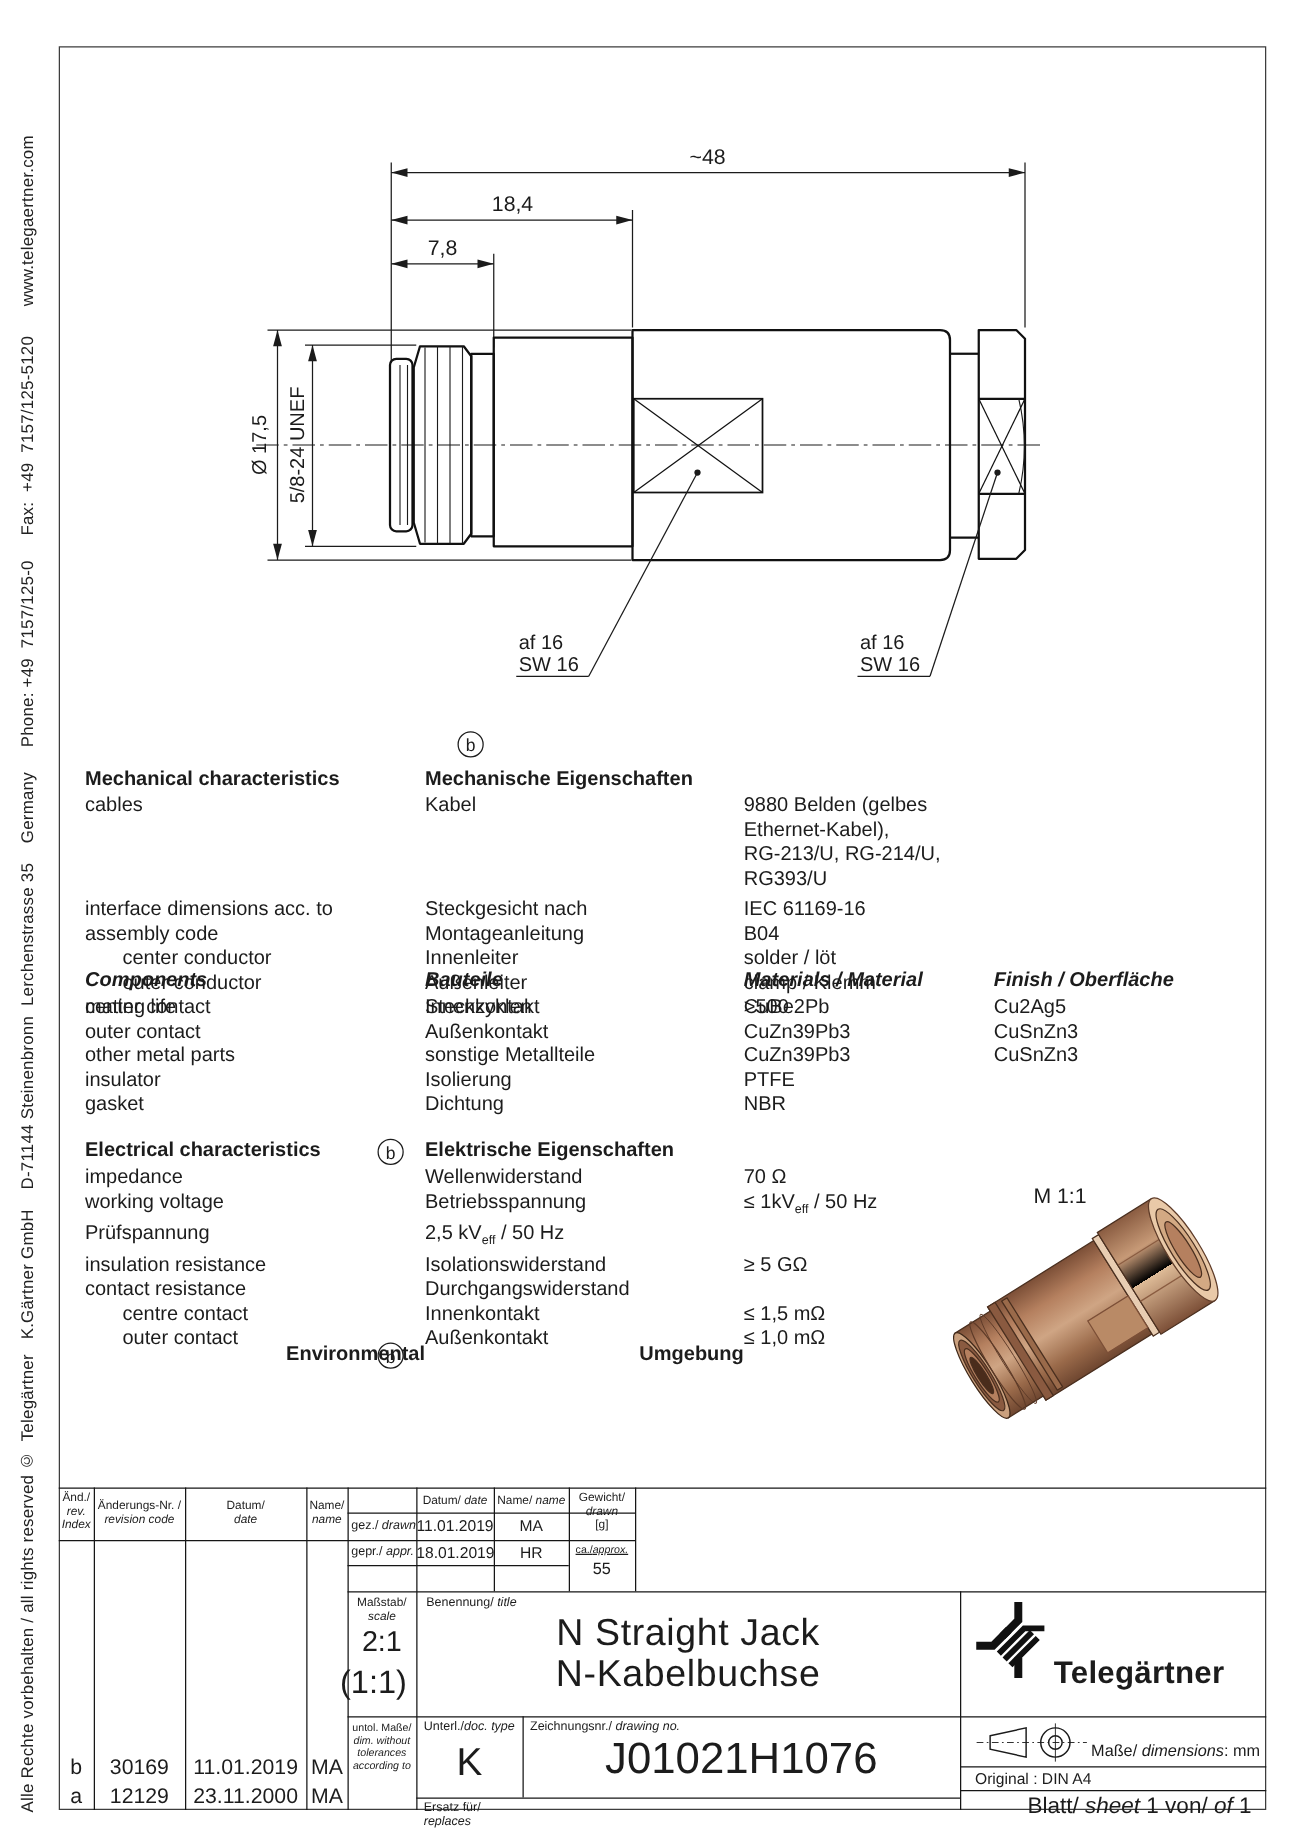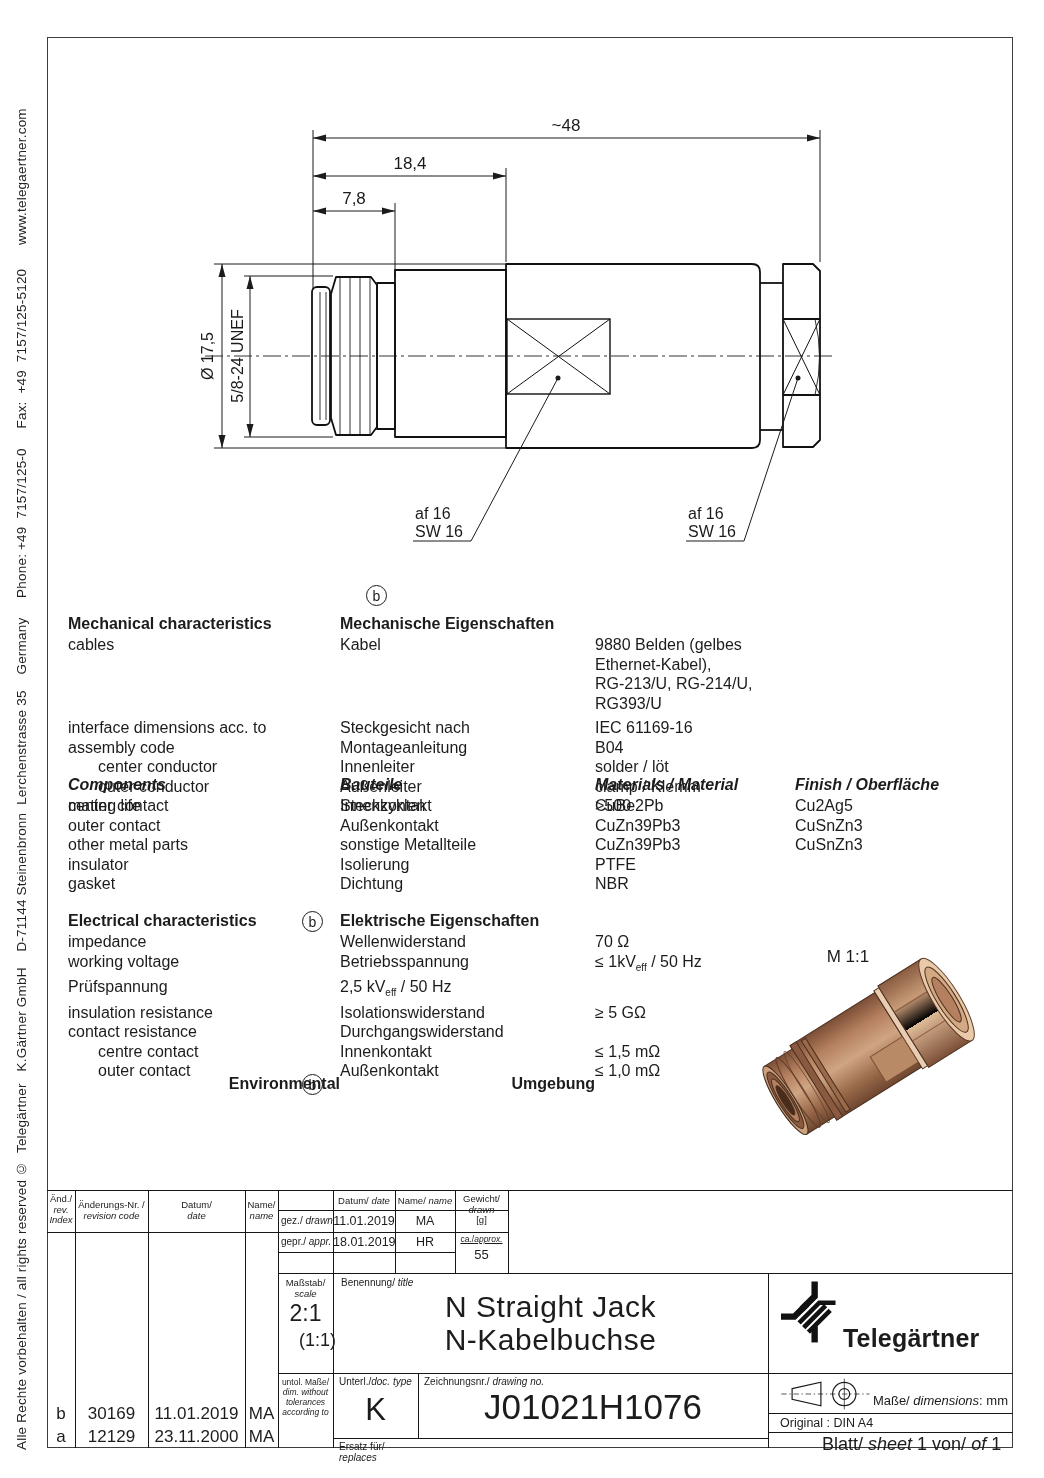--- a/index.html
+++ b/index.html
@@ -378,21 +378,21 @@
   <div class="abs tc" style="left:456px;top:1234px;width:51px;font-size:8.5px;text-decoration:underline;">
     <span>ca./</span><span class="it">approx.</span>
   </div>
   <div class="abs tc" style="left:456px;top:1247px;width:51px;font-size:13px;">55</div>
 
   <div class="abs cell-label tc" style="left:280px;top:1278px;width:51px;">
     <span>Maßstab/</span><br>
     <span class="it">scale</span>
   </div>
   <div class="abs tc" style="left:280px;top:1300px;width:51px;font-size:23px;">2:1</div>
-  <div class="abs tc" style="left:292px;top:1330px;width:51px;font-size:18px;">(1:1)</div>
+  <div class="abs tc" style="left:272px;top:1330px;width:51px;font-size:26px;">(1:1)</div>
 
   <div class="abs" style="left:341px;top:1277px;font-size:10px;">
     <span>Benennung/ </span><span class="it">title</span>
   </div>
   <div class="abs big-title" style="left:333px;top:1290px;width:435px;">
     <div>N Straight Jack</div>
     <div>N-Kabelbuchse</div>
   </div>
 
   <div class="abs tc" style="left:279px;top:1377px;width:53px;font-size:8.5px;line-height:10px;">

